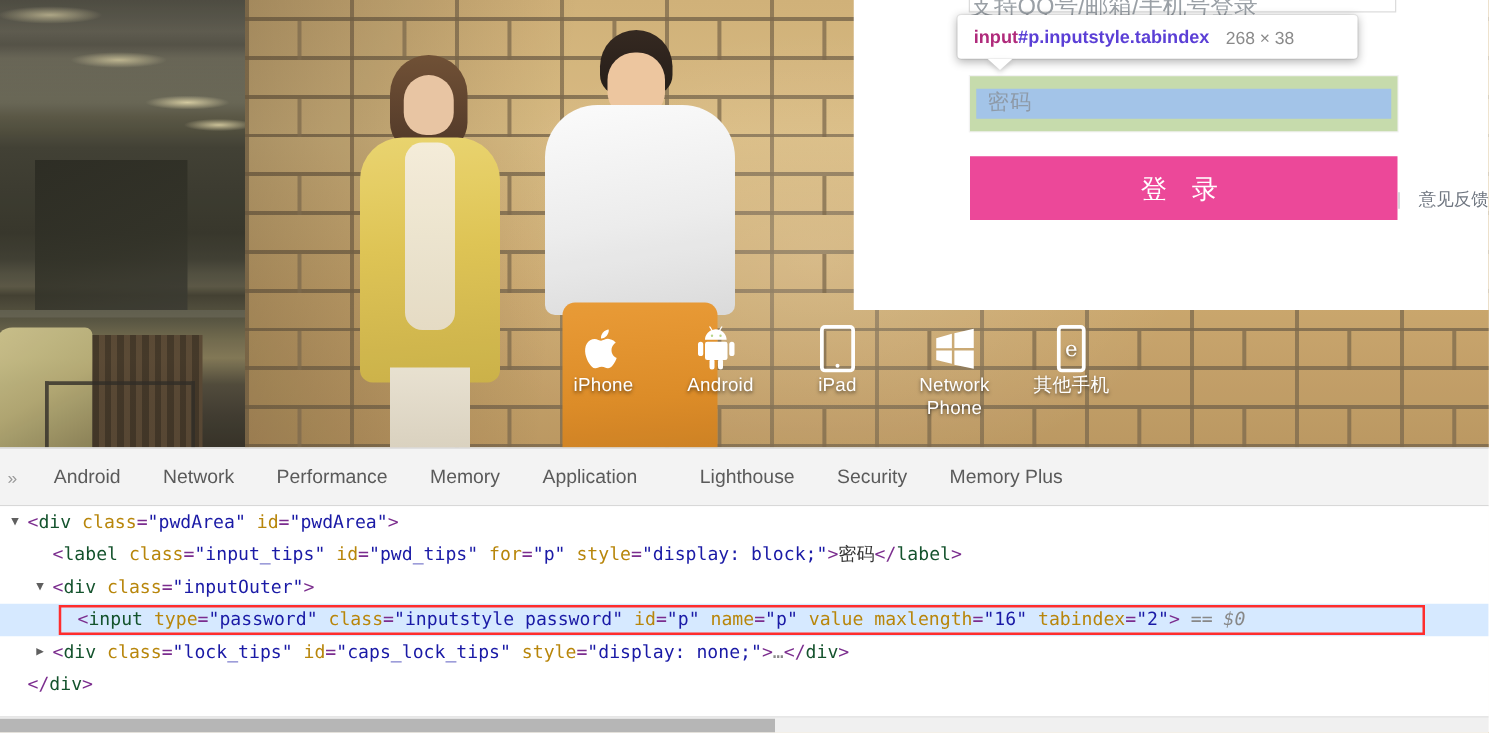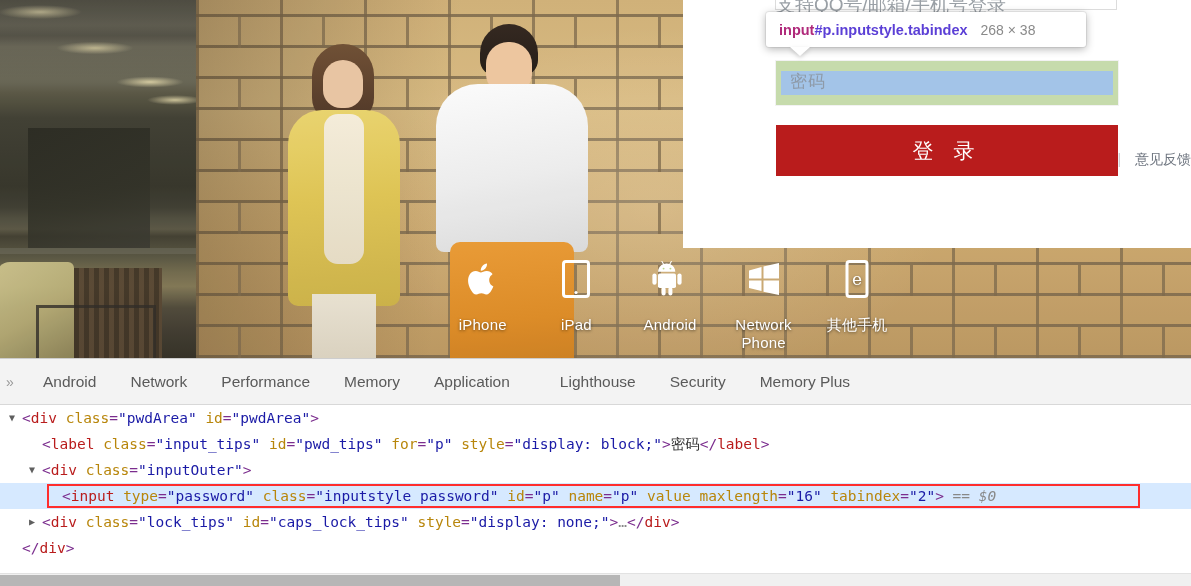--- a/index.html
+++ b/index.html
@@ -142,21 +142,21 @@
     display: flex; align-items: flex-start; gap: 0;
   }
   .app {
     width: 94px; text-align: center; color: #fff;
     text-shadow: 0 1px 3px rgba(0,0,0,.55);
   }
   .app .glyph {
     height: 42px; display: flex; align-items: center; justify-content: center;
   }
   .app .glyph svg { display: block; }
-  .app .name { font-size: 15px; line-height: 18px; letter-spacing: .2px; margin-top: 16px; }
+  .app .name { font-size: 15px; line-height: 18px; letter-spacing: .2px; }
 
   
   #login-panel {
     position: absolute; left: 683px; top: -62px; width: 508px; height: 310px;
     background: #fff;
   }
   .panel-title {
     position: absolute; left: 93px; top: 54px; width: 340px;
     font-size: 19px; color: #9aa0a6; white-space: nowrap; overflow: hidden;
   }
@@ -176,21 +176,21 @@
   .pwd-content {
     position: absolute; left: 5px; top: 10px; width: 332px; height: 24px;
     background: #a3c4e8;                     
   }
   .pwd-placeholder {
     position: absolute; left: 14px; top: 9px;
     font-size: 17px; color: #8e9aa8; letter-spacing: 1px;
   }
   .login-btn {
     position: absolute; left: 776px; top: 125px; width: 342px; height: 51px;
-    background: #b91c1c; border: none; color: #fff;
+    background: #ec4899; border: none; color: #fff;
     font-size: 21px; letter-spacing: 7px; cursor: pointer;
   }
   .panel-links {
     position: absolute; right: 0; top: 213px; width: 460px;
     text-align: right; font-size: 14px; color: #6f7680; white-space: nowrap;
   }
   .panel-links a { color: #6f7680; text-decoration: none; }
   .panel-links .sep { color: #c8ccd1; padding: 0 10px; }
 
   
@@ -237,21 +237,21 @@
     overflow: hidden; background: #fff;
   }
   .node { position: relative; height: 26px; white-space: nowrap; }
   .node.selected { background: #d6e9ff; }
   .tri {
     position: absolute; width: 12px; text-align: center;
     color: #5f5f5f; font-size: 10px; line-height: 26px;
   }
   .node-text { display: inline-block; }
   .pun  { color: #7b2d8e; }
-  .tag  { color: #b91c1c; }
+  .tag  { color: #14532d; }
   .attr { color: #b8860b; }
   .val  { color: #1a1aa6; }
   .txt  { color: #333; }
   .ell  { color: #888; }
   .ref  { color: #888; font-style: italic; }
 
   .sel-outline {
     position: absolute; left: 47px; top: 1px; width: 1093px; height: 24px;
     border: 2px solid #ff2d2d; pointer-events: none;
   }
@@ -303,50 +303,50 @@
     <div class="apps">
 
       <div class="app">
         <div class="glyph">
           <svg width="34" height="40" viewBox="0 0 34 40" fill="#fff">
             <path d="M23.2 21.2c0-4 3.2-5.9 3.4-6-1.8-2.7-4.7-3-5.7-3.1-2.4-.2-4.8 1.4-6 1.4-1.2 0-3.1-1.4-5.1-1.4-2.6 0-5.1 1.5-6.4 3.9-2.8 4.8-.7 11.8 2 15.7 1.3 1.9 2.9 4 4.9 3.9 2-.1 2.7-1.3 5.1-1.3s3 1.3 5.1 1.2c2.1 0 3.4-1.9 4.7-3.8 1.5-2.2 2.1-4.3 2.1-4.4-.1 0-4.1-1.6-4.1-6.1z"></path>
             <path d="M19.4 9.5c1.1-1.3 1.8-3.1 1.6-4.9-1.6.1-3.5 1-4.6 2.3-1 1.2-1.9 3-1.6 4.8 1.7.1 3.5-.9 4.6-2.2z"></path>
           </svg>
         </div>
         <div class="name">iPhone</div>
-      </div>
-
-      <div class="app">
-        <div class="glyph">
-          <svg width="28" height="38" viewBox="0 0 28 38">
-            <rect x="1.5" y="1.5" width="25" height="35" rx="2.5" fill="none" stroke="#fff" stroke-width="3"></rect>
-            <circle cx="14" cy="32.5" r="1.6" fill="#fff"></circle>
-          </svg>
-        </div>
-        <div class="name">iPad</div>
       </div>
 
       <div class="app">
         <div class="glyph">
           <svg width="38" height="36" viewBox="0 0 38 36" fill="#fff">
             <path d="M12 3.2 10.4.6a.5.5 0 0 1 .9-.5l1.7 2.8c1.7-.7 3.6-.7 5.3 0L20 .1a.5.5 0 0 1 .9.5l-1.6 2.6c3 1.5 5 4.3 5 7.5H7c0-3.2 2-6 5-7.5z"></path>
             <circle cx="12.6" cy="7.6" r=".95" fill="#b8d68a"></circle>
             <circle cx="19.4" cy="7.6" r=".95" fill="#b8d68a"></circle>
             <rect x="7" y="12.4" width="18" height="14.6" rx="1.8"></rect>
             <rect x="1.4" y="12.4" width="4.2" height="11.4" rx="2.1"></rect>
             <rect x="26.4" y="12.4" width="4.2" height="11.4" rx="2.1"></rect>
             <rect x="10.6" y="26" width="4" height="8.6" rx="2"></rect>
             <rect x="17.4" y="26" width="4" height="8.6" rx="2"></rect>
           </svg>
         </div>
         <div class="name">Android</div>
       </div>
 
       <div class="app">
         <div class="glyph">
+          <svg width="28" height="38" viewBox="0 0 28 38">
+            <rect x="1.5" y="1.5" width="25" height="35" rx="2.5" fill="none" stroke="#fff" stroke-width="3"></rect>
+            <circle cx="14" cy="32.5" r="1.6" fill="#fff"></circle>
+          </svg>
+        </div>
+        <div class="name">iPad</div>
+      </div>
+
+      <div class="app">
+        <div class="glyph">
           <svg width="38" height="36" viewBox="0 0 38 36" fill="#fff">
             <path d="M4 9.5 16.5 6v11.5H4z"></path>
             <path d="M18.5 5.5 34 2v15.4H18.5z"></path>
             <path d="M4 19.4h12.5V30L4 27z"></path>
             <path d="M18.5 19.4H34V34l-15.5-3.3z"></path>
           </svg>
         </div>
         <div class="name" style="white-space:pre-line">Network
 Phone</div>
       </div>

